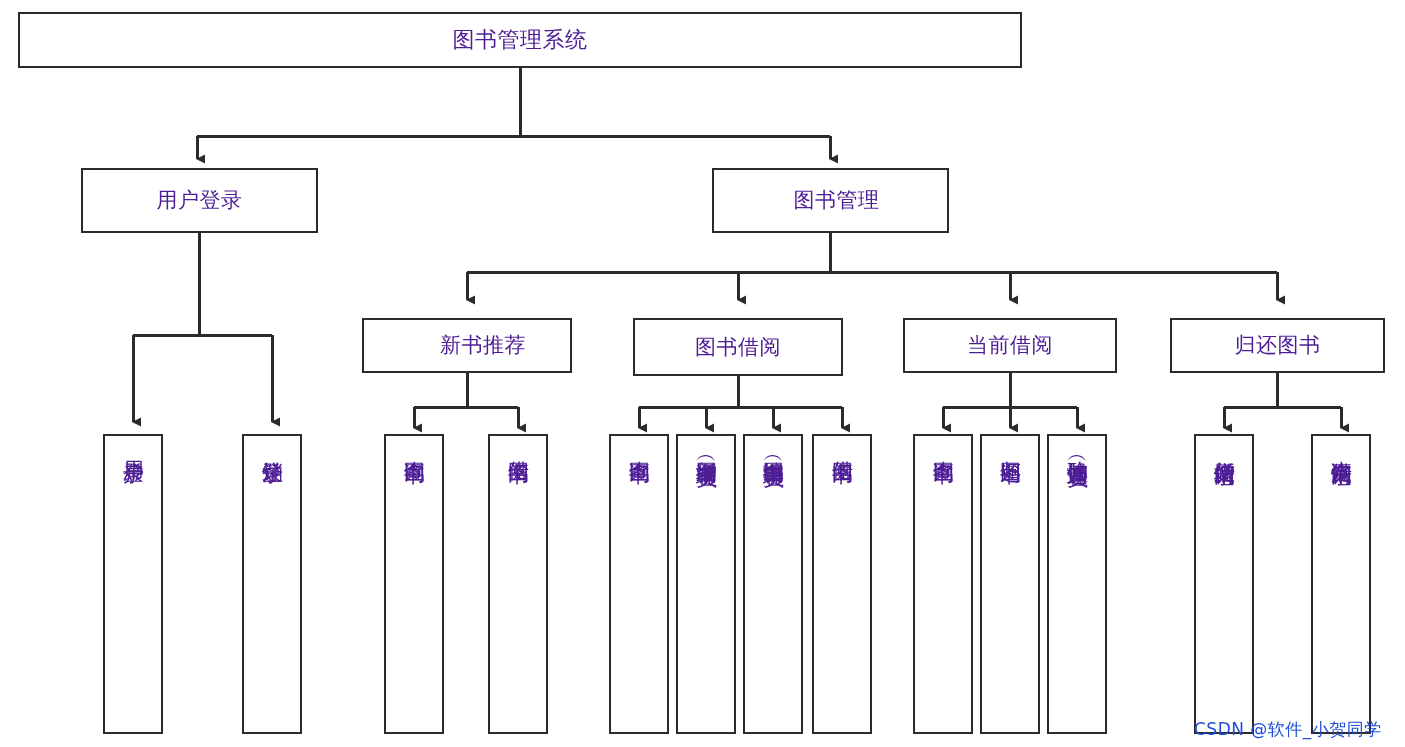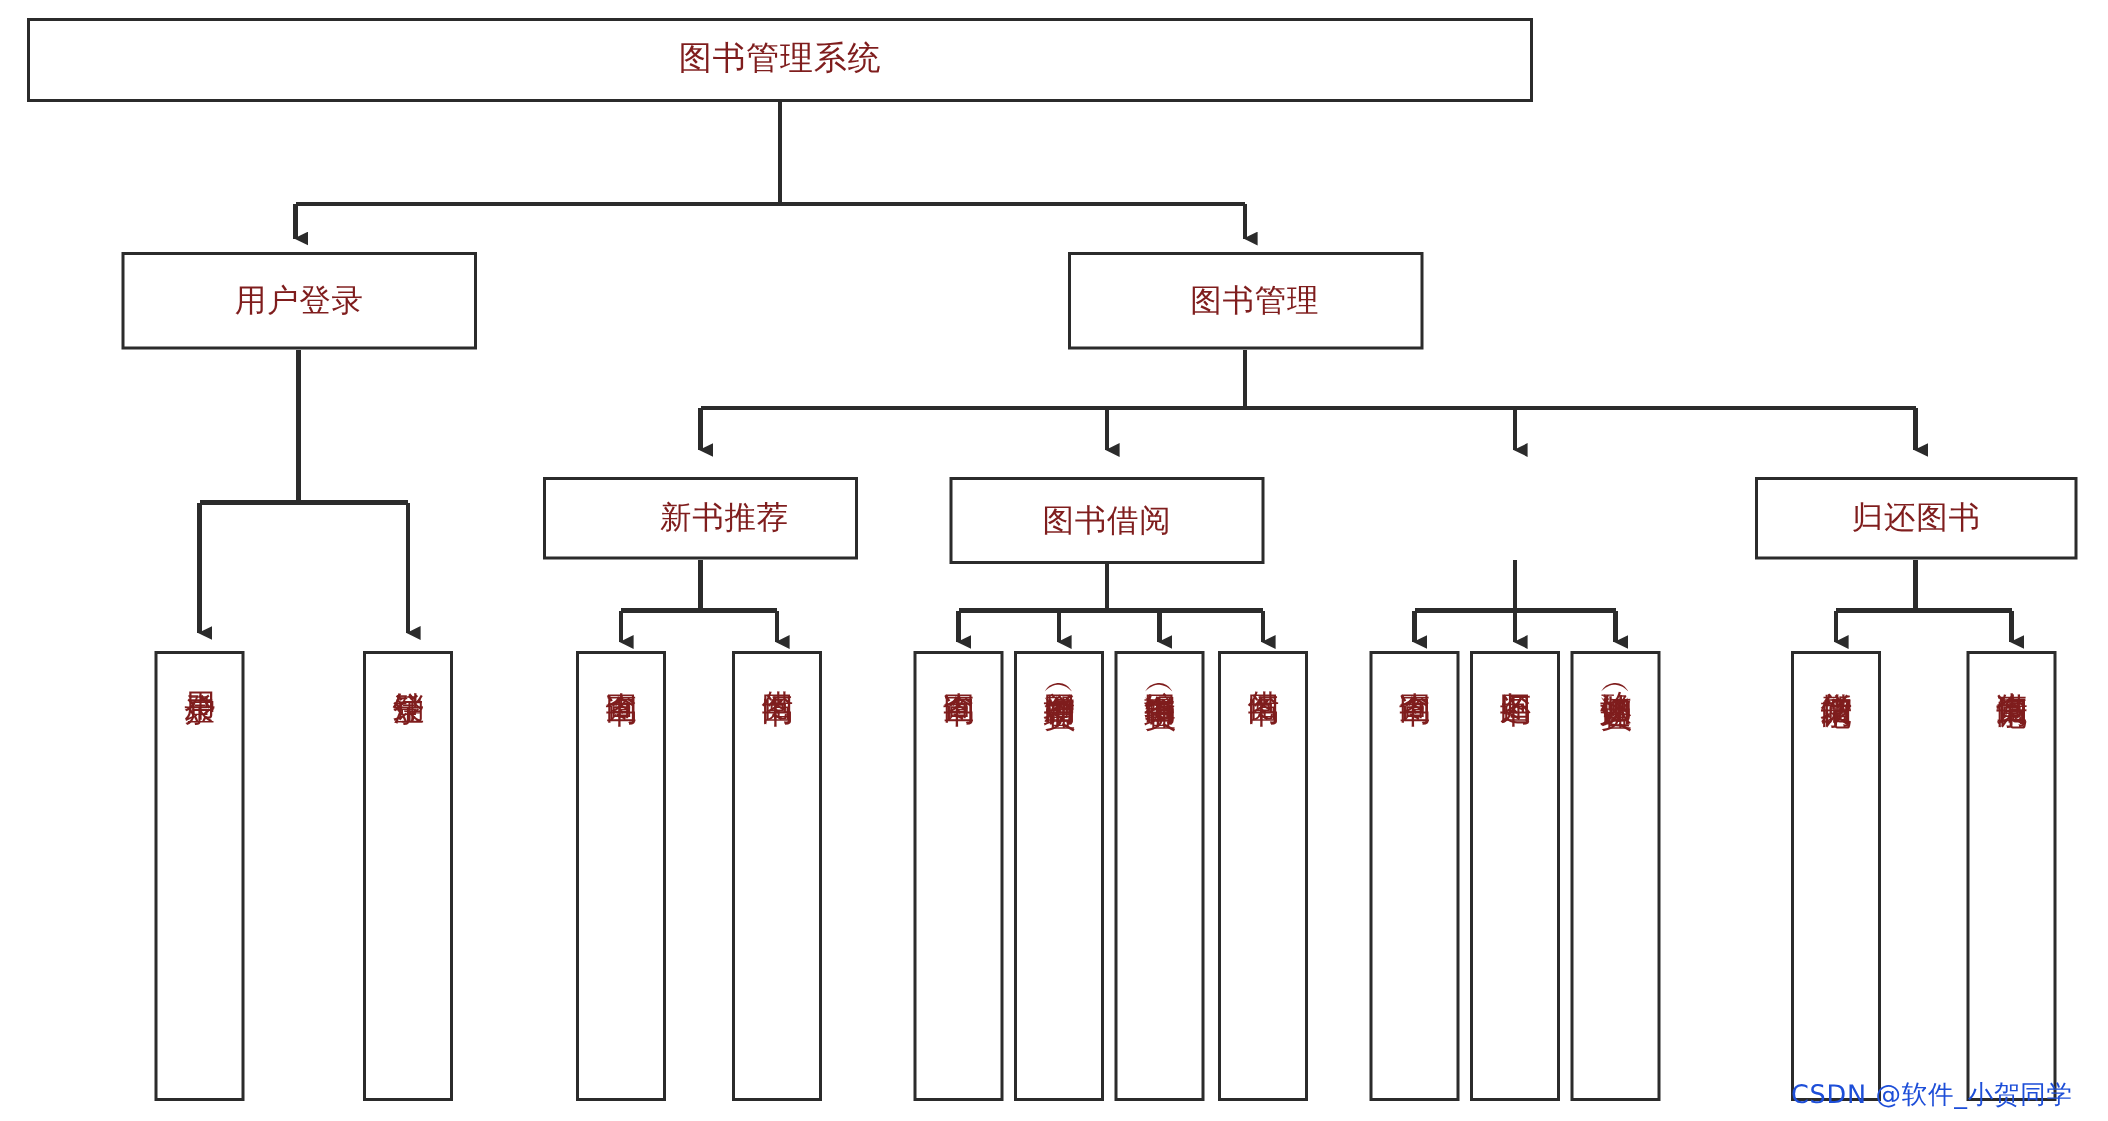--- a/index.html
+++ b/index.html
@@ -27,21 +27,21 @@
     pointer-events: none;
   }
   .node {
     position: absolute;
     box-sizing: border-box;
     background: #ffffff;
     border: 2px solid #2b2b2b;
     display: flex;
     align-items: center;
     justify-content: center;
-    color: #7f1d1d;
+    color: #4c1d95;
     z-index: 2;
   }
   .node .label {
     display: block;
     text-align: center;
     line-height: 1.25;
   }
   .node.horizontal .label {
     font-size: 21px;
     letter-spacing: 0.5px;
@@ -139,20 +139,23 @@
   <div class="node horizontal" style="left:712px; top:168px; width:237px; height:65px;padding-left:12px;">
     <span class="label">图书管理</span>
   </div>
 
   <div class="node horizontal" style="left:362px; top:318px; width:210px; height:55px;padding-left:32px;">
     <span class="label">新书推荐</span>
   </div>
   <div class="node horizontal" style="left:633px; top:318px; width:210px; height:58px;">
     <span class="label">图书借阅</span>
   </div>
+  <div class="node horizontal" style="left:903px; top:318px; width:214px; height:55px;">
+    <span class="label">当前借阅</span>
+  </div>
   <div class="node horizontal" style="left:1170px; top:318px; width:215px; height:55px;">
     <span class="label">归还图书</span>
   </div>
 
   <div class="node vertical" style="left:103px; top:434px; width:60px; height:300px;">
     <span class="label">用户登录</span>
   </div>
   <div class="node vertical" style="left:242px; top:434px; width:60px; height:300px;">
     <span class="label">注销登录</span>
   </div>

